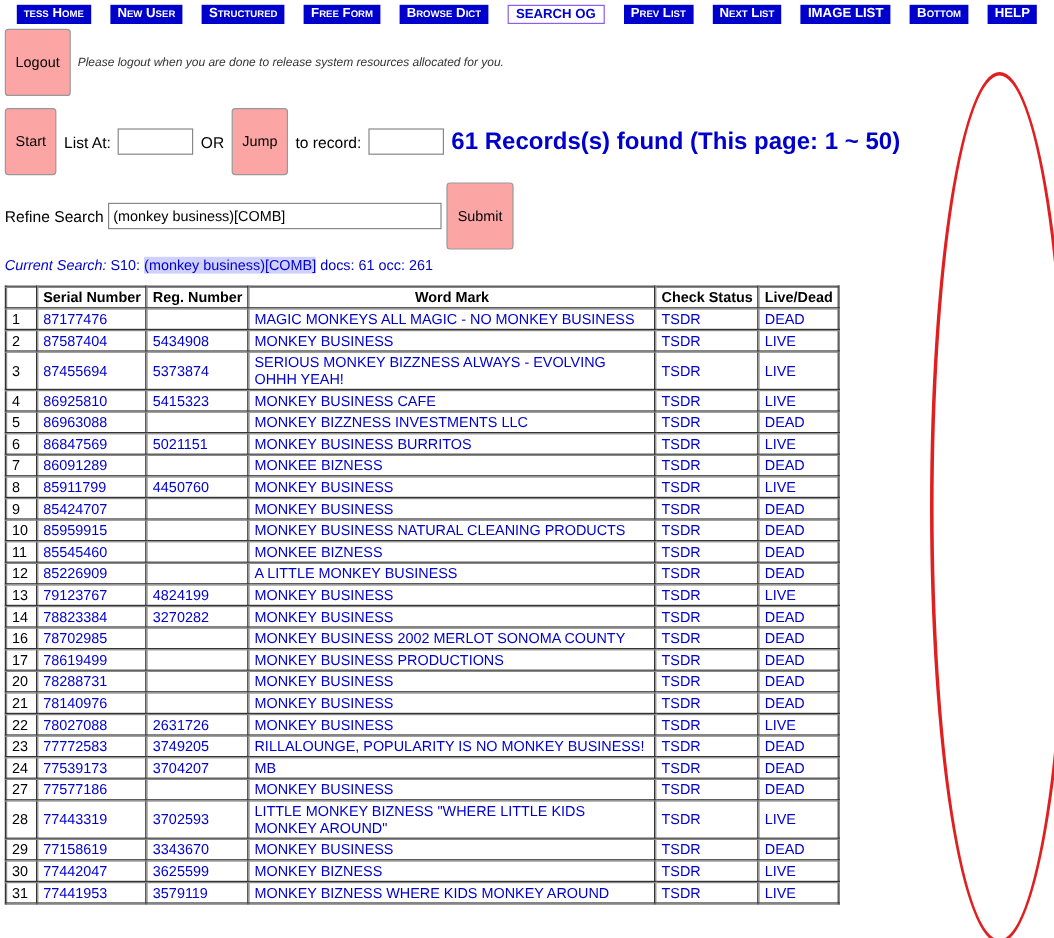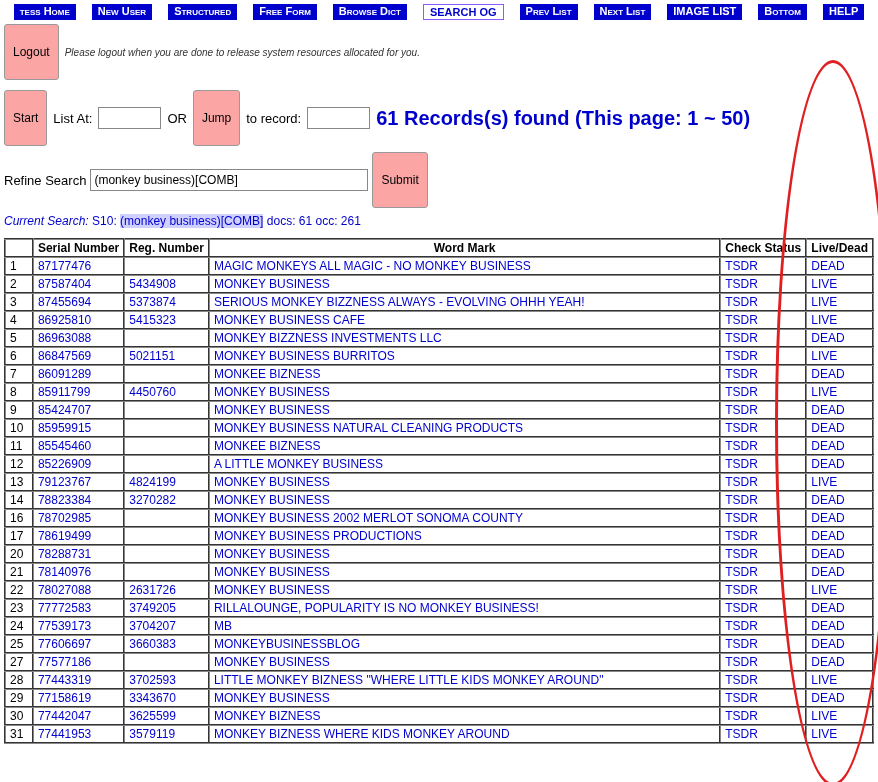--- a/index.html
+++ b/index.html
@@ -89,21 +89,21 @@
   }
   .current-search {
     font-size: 12px;
     margin: 4px 0 10px 0;
     color: #0000cc;
   }
   .current-search .lbl { color: #0000cc; font-style: italic; }
   .current-search .hl { background: #d0d0ff; color: #0000cc; }
   table.results {
     border-collapse: collapse;
-    width: 870px;
+    width: 696px;
     font-size: 12px;
   }
   table.results th, table.results td {
     border: 2px solid #888;
     border-style: outset;
     padding: 1px 4px;
     text-align: left;
     white-space: nowrap;
     background: #fff;
   }
@@ -356,28 +356,20 @@
       </tr>
       <tr>
         <td class="rownum">24</td>
         <td><a href="#">77539173</a></td>
         <td><a href="#">3704207</a></td>
         <td class="wm"><a href="#">MB</a></td>
         <td><a href="#">TSDR</a></td>
         <td><a href="#">DEAD</a></td>
       </tr>
       <tr>
-        <td class="rownum">25</td>
-        <td><a href="#">77606697</a></td>
-        <td><a href="#">3660383</a></td>
-        <td class="wm"><a href="#">MONKEYBUSINESSBLOG</a></td>
-        <td><a href="#">TSDR</a></td>
-        <td><a href="#">DEAD</a></td>
-      </tr>
-      <tr>
         <td class="rownum">27</td>
         <td><a href="#">77577186</a></td>
         <td></td>
         <td class="wm"><a href="#">MONKEY BUSINESS</a></td>
         <td><a href="#">TSDR</a></td>
         <td><a href="#">DEAD</a></td>
       </tr>
       <tr>
         <td class="rownum">28</td>
         <td><a href="#">77443319</a></td>

